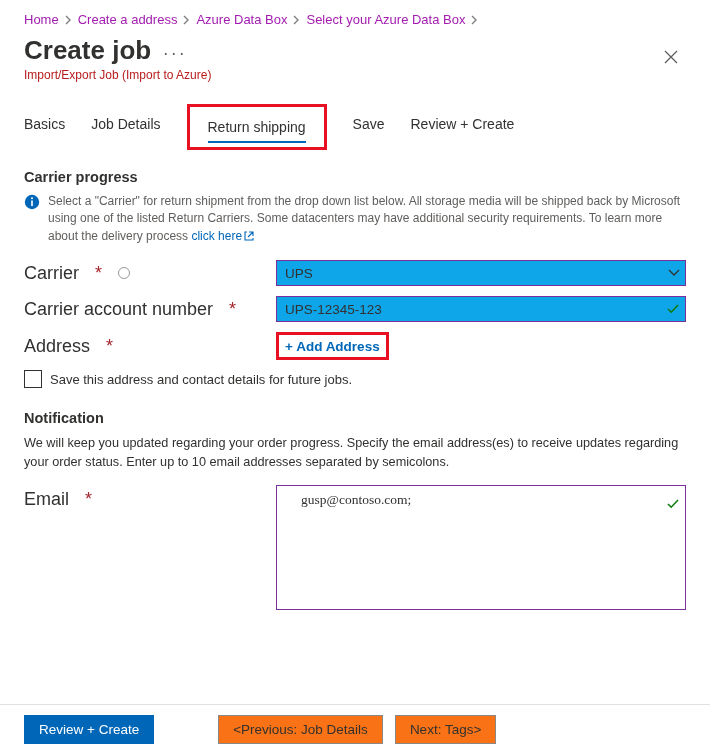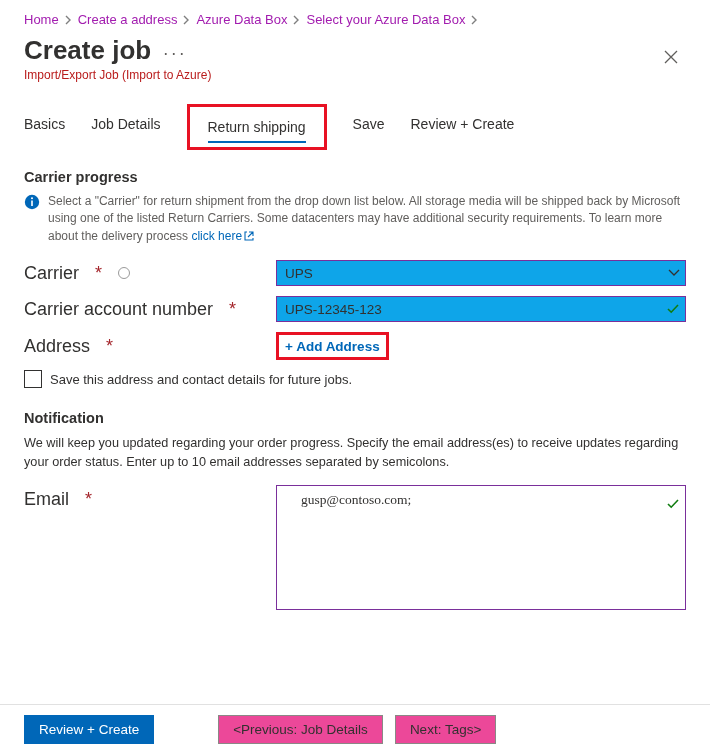--- a/index.html
+++ b/index.html
@@ -49,21 +49,21 @@
   .addlink { color:#0067b8; font-size:13.5px; cursor:pointer; text-decoration:none;font-weight:bold;}
   .checkbox-row { display:flex; align-items:center; gap:8px; margin-top:4px;}
   .checkbox { width:18px; height:18px; border:1px solid #323130; background:#fff; cursor:pointer;}
   .desc { font-size:12.7px; color:#323130; line-height:1.45; margin-bottom:14px;}
   .footer {
     position: fixed; bottom: 0; left: 0; width: 710px; background:#fff;
     border-top: 1px solid #e1e1e1; padding: 10px 24px; display:flex; gap:12px;
   }
   .btn { padding: 6px 14px; font-size:13.5px; font-family:inherit; cursor:pointer;}
   .btn-primary { background:#0067b8; color:#fff; border:1px solid #0067b8;}
-  .btn-secondary { background:#ec4899; color:#323130; border:1px solid #8a8886;}
+  .btn-secondary { background:#f97316; color:#323130; border:1px solid #8a8886;}
   .spacer { width:40px; }
   .ext-icon { display:inline-block; vertical-align:-1px; margin-left:2px;}
 </style>
 </head>
 <body>
 
 <div class="page">
   <div class="breadcrumbs">
     <a>Home</a>
     <svg class="sep" width="7" height="10" viewBox="0 0 7 10">

